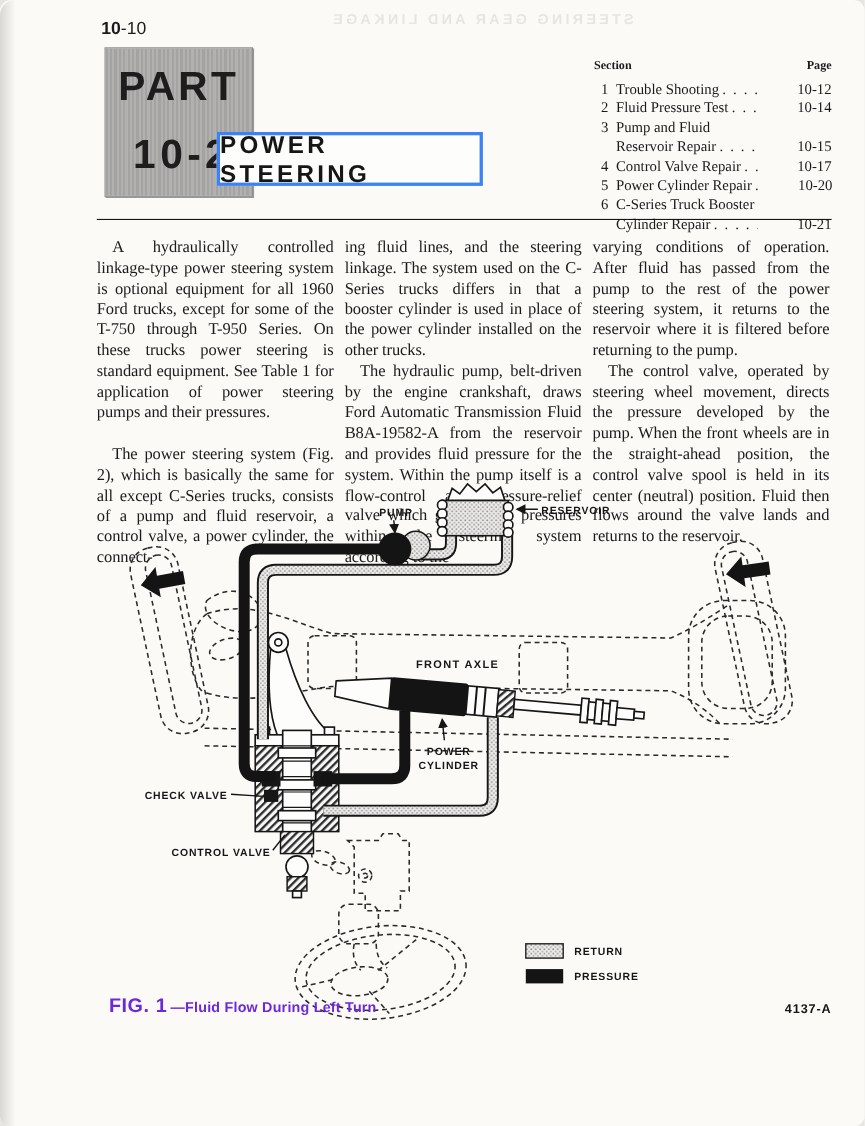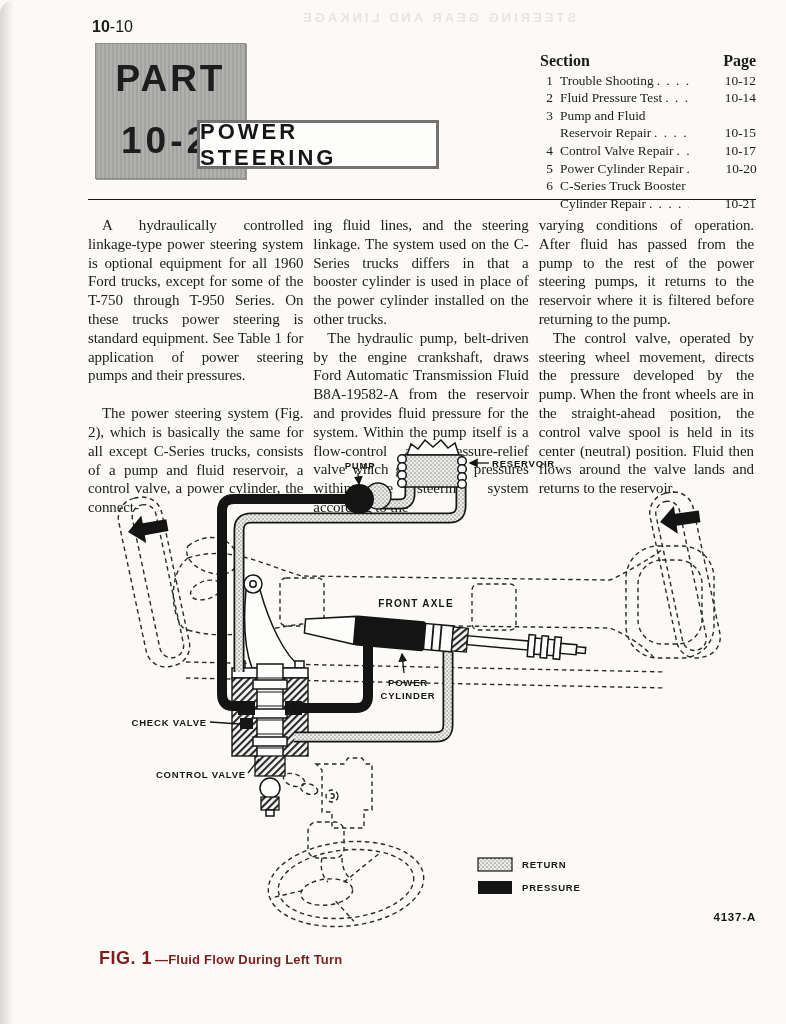--- a/index.html
+++ b/index.html
@@ -1,57 +1,57 @@
 <!DOCTYPE html>
 <html><head>
 <meta charset="utf-8">
 <style>
   html,body{margin:0;padding:0;}
   body{width:786px;height:1024px;background:#e6e5e2;font-family:"Liberation Serif",serif;color:#1b1b1b;}
-  .page{position:absolute;inset:0;width:786px;height:1024px;background:#fbfaf7;overflow:hidden;}
+  .page{position:absolute;inset:0;width:786px;height:1024px;background:#fbfaf7;overflow:hidden;border-radius:10px;}
   .page::before{content:'';position:absolute;left:0;top:0;bottom:0;width:14px;
     background:linear-gradient(90deg,#d8d7d3,rgba(251,250,247,0));border-top-left-radius:18px;pointer-events:none;}
   
   .ghost{position:absolute;top:10px;left:288px;width:300px;text-align:center;
     transform:scaleX(-1);opacity:.14;color:#6a6a6a;filter:blur(.7px);
     font-family:"Liberation Sans",sans-serif;font-weight:700;font-size:13px;letter-spacing:3px;}
   
   .pgnum{position:absolute;left:92px;top:18px;font-family:"Liberation Sans",sans-serif;font-size:16px;}
   .pgnum .b{font-weight:900;}
   .pgnum .r{font-weight:500;}
   
   .partbox{position:absolute;left:95px;top:43px;width:133px;height:134px;
     background:repeating-linear-gradient(90deg,#a3a3a1 0 2px,#b2b1af 2px 4px);
-    border:1px solid #8c8c8a;box-shadow:1px 1px 0 #9a9a98;padding-left:16px;}
+    border:1px solid #8c8c8a;box-shadow:1px 1px 0 #9a9a98;}
   .partbox .part{position:absolute;top:14px;left:0;right:0;text-align:center;
     font-family:"Liberation Sans",sans-serif;font-weight:900;font-size:37px;letter-spacing:3px;color:#1d1d1d;}
   .partbox .pnum{position:absolute;top:76px;left:13px;
     font-family:"Liberation Sans",sans-serif;font-weight:900;font-size:37px;letter-spacing:4px;color:#1d1d1d;margin-left:12px;}
   .titlebox{position:absolute;left:197px;top:120px;width:236px;height:43px;background:#fdfdfb;
-    border:3px solid #737373;display:flex;align-items:center;justify-content:center;}
+    border:3px solid #3b82f6;display:flex;align-items:center;justify-content:center;}
   .titlebox span{font-family:"Liberation Sans",sans-serif;font-weight:900;font-size:22px;letter-spacing:3px;color:#161616;}
   
   .toc{position:absolute;left:540px;top:52px;width:216px;font-size:13.4px;line-height:17.6px;}
-  .toc-head{display:flex;justify-content:space-between;font-weight:700;font-size:16px;margin-bottom:2px;}
+  .toc-head{display:flex;justify-content:space-between;font-weight:700;font-size:11px;margin-bottom:2px;}
   .toc-row{display:flex;align-items:baseline;}
   .toc-num{width:13px;text-align:right;margin-right:7px;flex:none;}
   .toc-title{flex:none;white-space:nowrap;}
   .toc-dots{flex:1;overflow:hidden;white-space:nowrap;letter-spacing:1.5px;padding:0 3px;}
   .toc-page{flex:none;margin-left:36px;}
   
   .rule{position:absolute;left:88px;top:199px;width:668px;border-top:1.6px solid #161616;}
   
   .cols{position:absolute;left:88px;top:216px;width:666px;display:grid;grid-template-columns:1fr 1fr 1fr;column-gap:10px;}
   .cols p{margin:0;font-size:15px;line-height:18.8px;text-align:justify;letter-spacing:-0.1px;}
   .cols p.ind{text-indent:14px;}
   .cols p.gap{margin-top:19px;}
   
   .fig{position:absolute;left:70px;top:418px;}
-  .caption{position:absolute;left:99px;top:948px;display:flex;align-items:baseline;
-    font-family:"Liberation Sans",sans-serif;color:#7f1d1d;}
+  .caption{position:absolute;left:99px;top:904px;display:flex;align-items:baseline;
+    font-family:"Liberation Sans",sans-serif;color:#6d28d9;}
   .caption .figno{font-weight:900;font-size:18px;letter-spacing:.5px;}
   .caption .cap{font-weight:700;font-size:13px;margin-left:3px;letter-spacing:.2px;}
   
   .lbl{font-family:"Liberation Sans",sans-serif;font-weight:700;font-size:9.5px;letter-spacing:.8px;fill:#161616;}
   .lbl2{font-family:"Liberation Sans",sans-serif;font-weight:700;font-size:10px;letter-spacing:1.2px;fill:#161616;}
   .code{font-family:"Liberation Sans",sans-serif;font-weight:900;font-size:11.5px;letter-spacing:.8px;fill:#161616;}
   .d{fill:none;stroke:#2a2a2a;stroke-width:1.4;stroke-dasharray:4.5 3.5;}
   .wh{fill:#fdfdfc;stroke:#161616;stroke-width:1.5;}
   .ldr{stroke:#161616;stroke-width:1.3;fill:none;}
 </style>
@@ -130,21 +130,21 @@
   <div class="cols">
     <div>
       <p class="ind">A hydraulically controlled linkage-type power steering system is optional equipment for all 1960 Ford trucks, except for some of the T-750 through T-950 Series. On these trucks power steering is standard equipment. See Table 1 for application of power steering pumps and their pressures.</p>
       <p class="ind gap">The power steering system (Fig. 2), which is basically the same for all except C-Series trucks, consists of a pump and fluid reservoir, a control valve, a power cylinder, the connect-</p>
     </div>
     <div>
       <p>ing fluid lines, and the steering linkage. The system used on the C-Series trucks differs in that a booster cylinder is used in place of the power cylinder installed on the other trucks.</p>
       <p class="ind">The hydraulic pump, belt-driven by the engine crankshaft, draws Ford Automatic Transmission Fluid B8A-19582-A from the reservoir and provides fluid pressure for the system. Within the pump itself is a flow-control and pressure-relief valve which governs the pressures within the steering system according to the</p>
     </div>
     <div>
-      <p>varying conditions of operation. After fluid has passed from the pump to the rest of the power steering pumps, it returns to the reservoir where it is filtered before returning to the pump.</p>
+      <p>varying conditions of operation. After fluid has passed from the pump to the rest of the power steering system, it returns to the reservoir where it is filtered before returning to the pump.</p>
       <p class="ind">The control valve, operated by steering wheel movement, directs the pressure developed by the pump. When the front wheels are in the straight-ahead position, the control valve spool is held in its center (neutral) position. Fluid then flows around the valve lands and returns to the reservoir.</p>
     </div>
   </div>
 
   <svg class="fig" width="690" height="512" viewBox="0 0 690 512">
     <defs>
       <pattern id="stip" width="4" height="4" patternUnits="userSpaceOnUse">
         <rect width="4" height="4" fill="#edecea"></rect>
         <circle cx="1" cy="1" r="0.85" fill="#8f8f8c"></circle>
         <circle cx="3" cy="3" r="0.85" fill="#a6a6a3"></circle>

